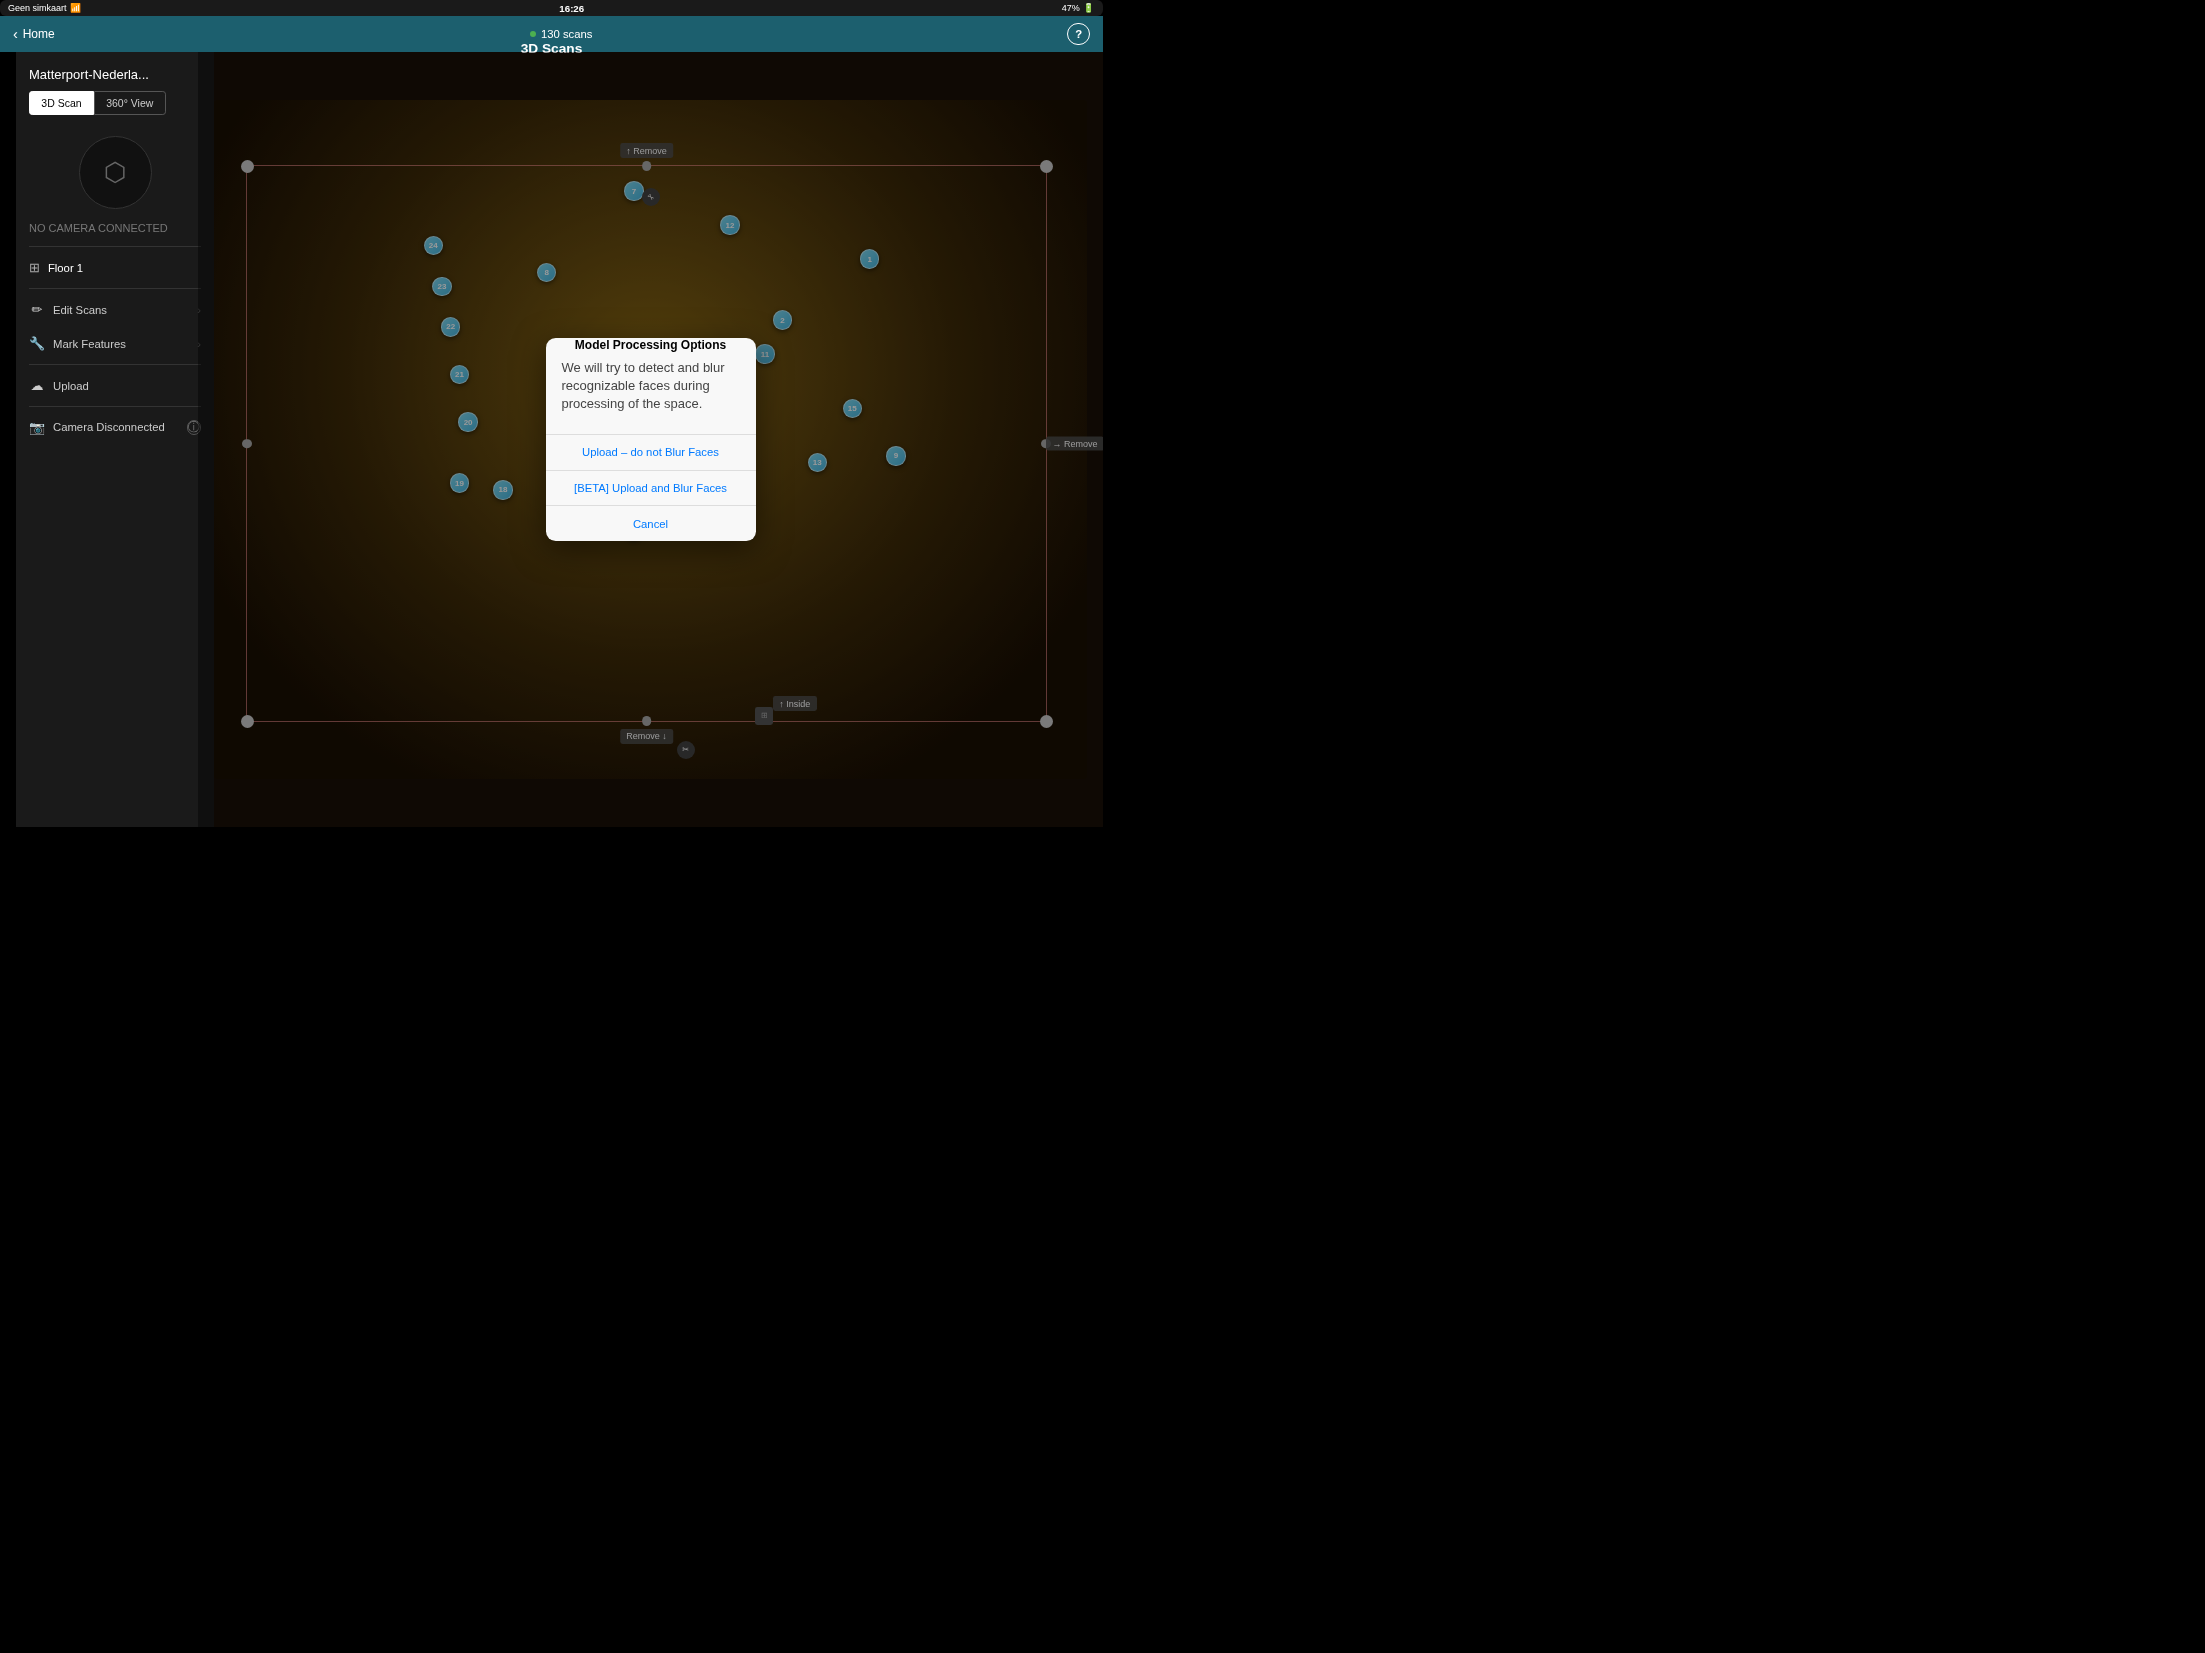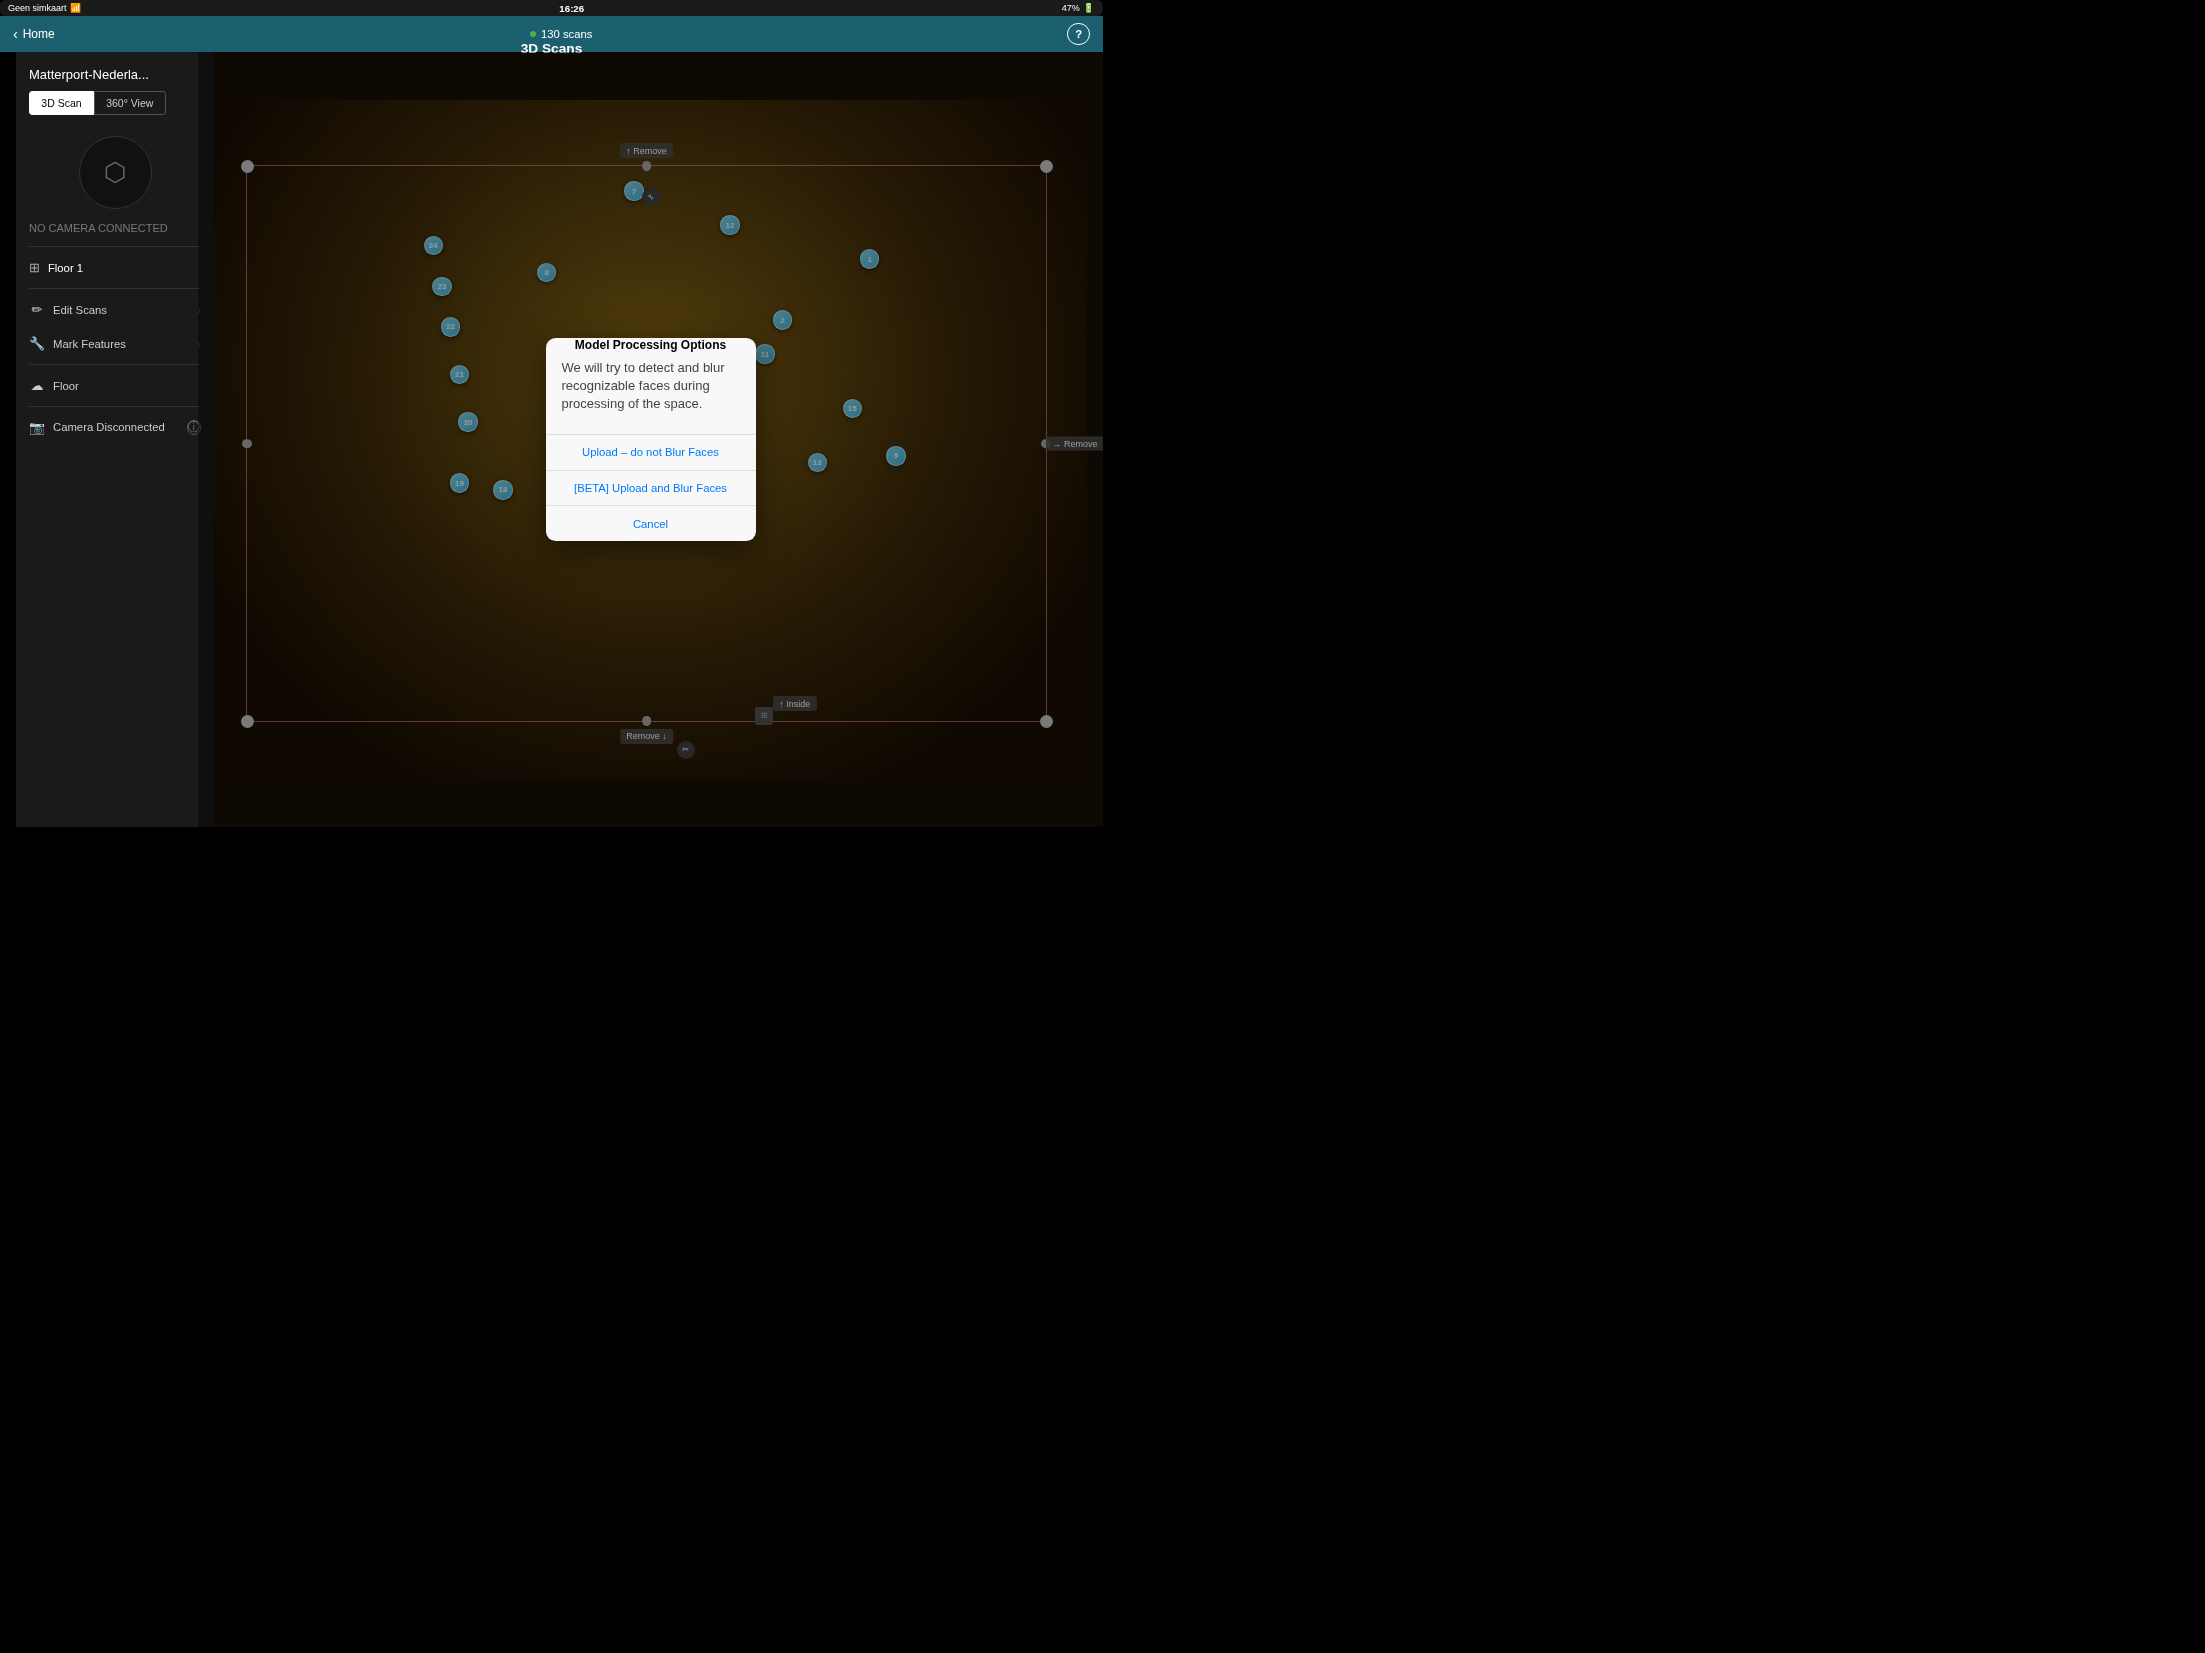--- a/index.html
+++ b/index.html
@@ -465,21 +465,21 @@
   <div class="sidebar-item">
     <span class="item-icon">🔧</span>
     <span class="item-label">Mark Features</span>
     <span class="chevron-right">›</span>
   </div>
 
   <hr class="sidebar-divider">
 
   <div class="sidebar-item">
     <span class="item-icon">☁</span>
-    <span class="item-label">Floor</span>
+    <span class="item-label">Upload</span>
   </div>
 
   <hr class="sidebar-divider">
 
   <div class="sidebar-item">
     <span class="item-icon">📷</span>
     <span class="item-label">Camera Disconnected</span>
     <span style="color:#777;font-size:12px;border:0.8px solid #555;border-radius:50%;width:14.5px;height:14.5px;display:flex;align-items:center;justify-content:center;">ⓘ</span>
   </div>
 </div>

